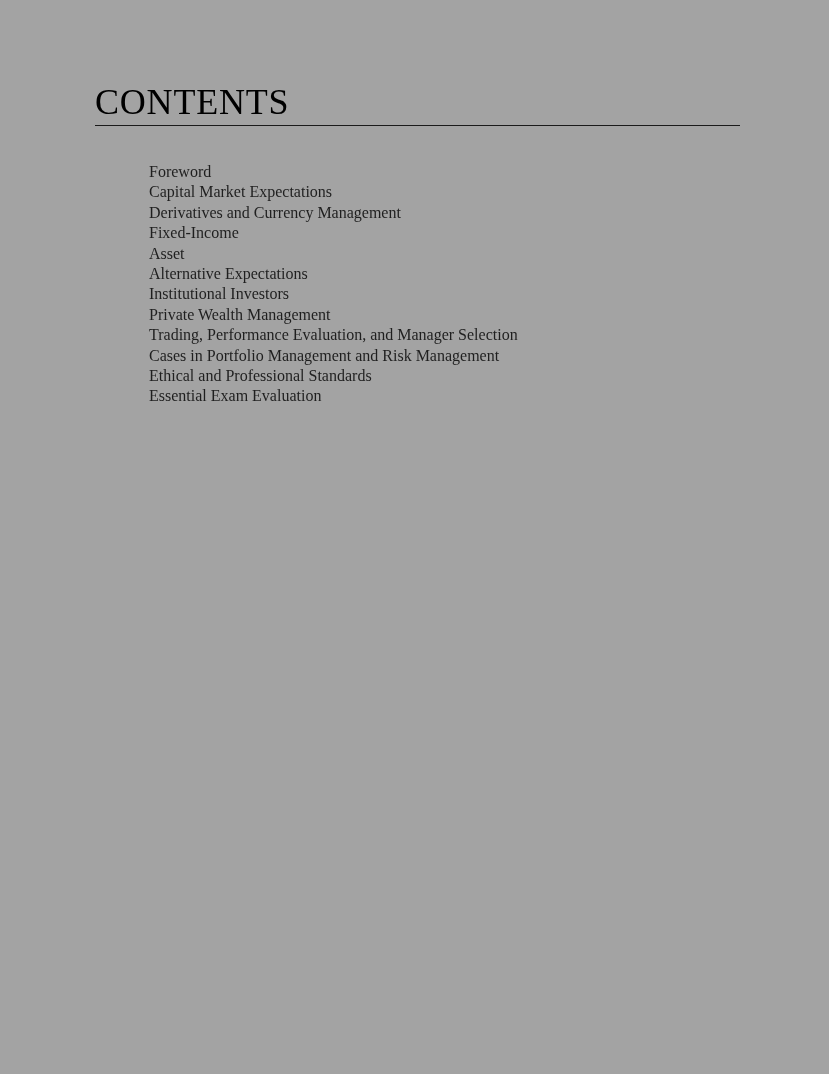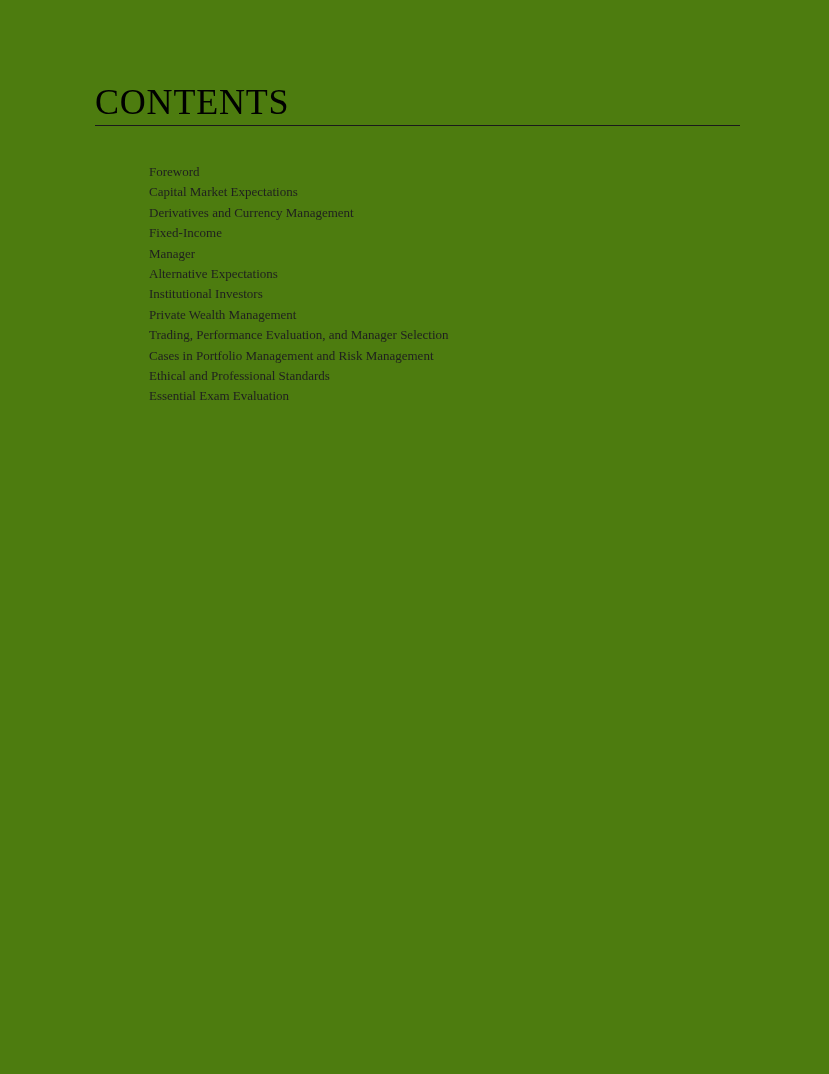--- a/index.html
+++ b/index.html
@@ -12,21 +12,21 @@
     height: 1074px;
     position: relative;
     font-family: "Liberation Serif", serif;
     overflow: hidden;
   }
   .page {
     position: absolute;
     left: 0; top: 0;
     width: 829px;
     height: 1074px;
-    background: #4d7c0f;
+    background: #a3a3a3;
   }
   .title {
     position: absolute;
     left: 95px;
     top: 84px;
     margin: 0;
     font-family: "Liberation Serif", serif;
     font-size: 36px;
     font-weight: 400;
     letter-spacing: 0.8px;
@@ -44,21 +44,21 @@
     margin: 0;
   }
   .toc-list {
     position: absolute;
     left: 149px;
     top: 162px;
     margin: 0;
     padding: 0;
     list-style: none;
     font-family: "Liberation Serif", serif;
-    font-size: 13px;
+    font-size: 16px;
     line-height: 20.4px;
     color: #1f1f1f;
   }
   .toc-list li {
     white-space: nowrap;
   }
 </style>
 </head>
 <body>
 
@@ -66,21 +66,21 @@
 
   <h1 class="title">CONTENTS</h1>
 
   <hr class="title-rule">
 
   <ul class="toc-list">
     <li>Foreword</li>
     <li>Capital Market Expectations</li>
     <li>Derivatives and Currency Management</li>
     <li>Fixed-Income</li>
-    <li>Manager</li>
+    <li>Asset</li>
     <li>Alternative Expectations</li>
     <li>Institutional Investors</li>
     <li>Private Wealth Management</li>
     <li>Trading, Performance Evaluation, and Manager Selection</li>
     <li>Cases in Portfolio Management and Risk Management</li>
     <li>Ethical and Professional Standards</li>
     <li>Essential Exam Evaluation</li>
   </ul>
 
 </div>

